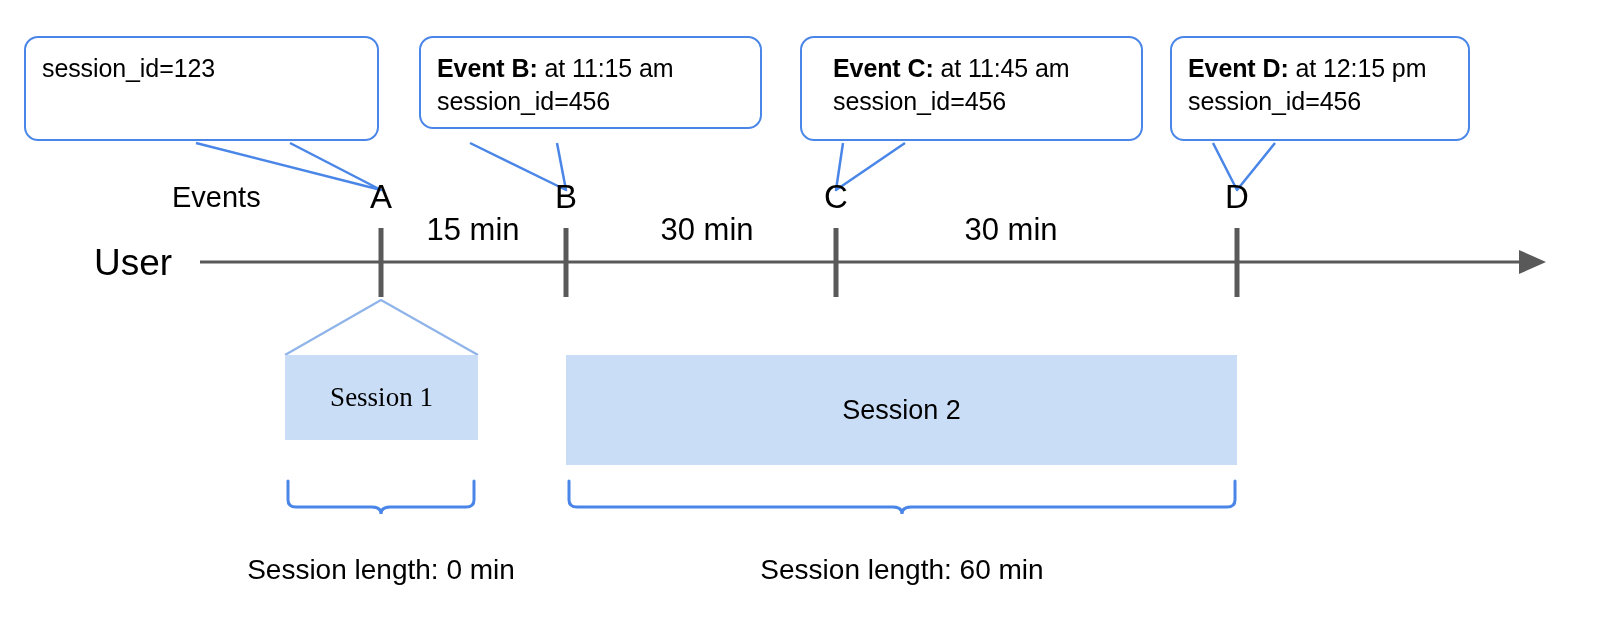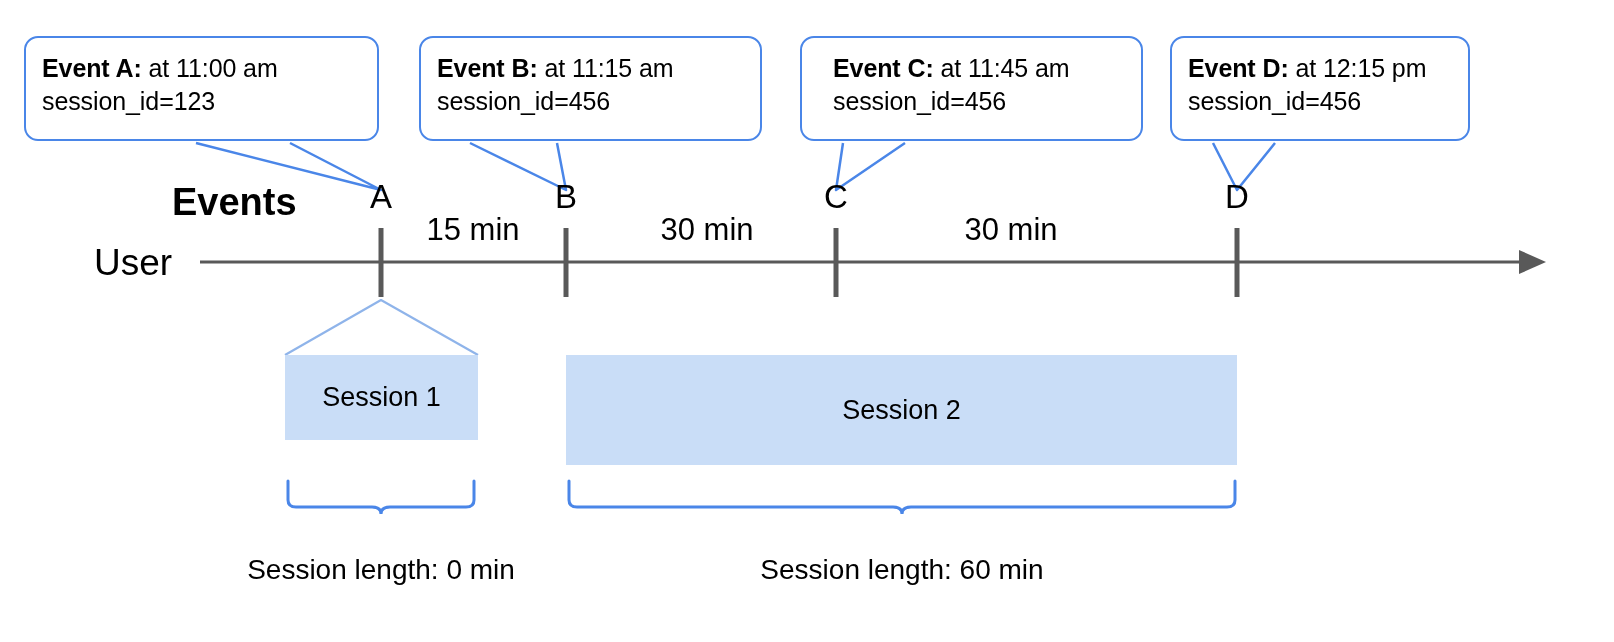--- a/index.html
+++ b/index.html
@@ -10,46 +10,43 @@
   svg.layer{position:absolute;left:0;top:0;width:1614px;height:642px;overflow:visible;}
 
   
   .callout{position:absolute;box-sizing:border-box;border:2.5px solid #4a86e8;
            border-radius:14px;background:#fff;padding:14px 16px 12px 16px;}
   .callout .line{font-size:25px;line-height:33px;white-space:nowrap;letter-spacing:-0.1px;}
   .callout .tag{font-weight:bold;}
 
   
   .lbl{position:absolute;white-space:nowrap;}
-  .lbl-events{font-size:38px;font-weight:bold;}
+  .lbl-events{font-size:29px;}
   .lbl-user{font-size:37px;}
   .evt-letter{position:absolute;font-size:33px;white-space:nowrap;transform:translateX(-50%);}
   .gap-lbl{position:absolute;font-size:31px;white-space:nowrap;transform:translateX(-50%);}
 
   
   .sbar{position:absolute;background:#c9ddf7;display:flex;align-items:center;
         justify-content:center;}
   .sbar span{font-size:27px;color:#000;}
 
   
   .cap{position:absolute;font-size:28px;white-space:nowrap;transform:translateX(-50%);}
 </style>
 </head>
 <body>
 
 <div id="stage">
 
   <div class="callout" style="left:24px;top:36px;width:355px;height:105px;">
-    <div class="line">
-      <span class="tag">Event A:</span><span> at 11:00 am</span>
-    </div>
     <div class="line">session_id=123</div>
   </div>
 
-  <div class="callout" style="left:419px;top:36px;width:343px;height:105px;">
+  <div class="callout" style="left:419px;top:36px;width:343px;height:93px;">
     <div class="line">
       <span class="tag">Event B:</span><span> at 11:15 am</span>
     </div>
     <div class="line">session_id=456</div>
   </div>
 
   <div class="callout" style="left:800px;top:36px;width:343px;height:105px;padding-left:31px;">
     <div class="line">
       <span class="tag">Event C:</span><span> at 11:45 am</span>
     </div>
@@ -96,21 +93,21 @@
 
   <div class="evt-letter" style="left:381px;top:178px;">A</div>
   <div class="evt-letter" style="left:566px;top:178px;">B</div>
   <div class="evt-letter" style="left:836px;top:178px;">C</div>
   <div class="evt-letter" style="left:1237px;top:178px;">D</div>
 
   <div class="gap-lbl" style="left:473px;top:212px;">15 min</div>
   <div class="gap-lbl" style="left:707px;top:212px;">30 min</div>
   <div class="gap-lbl" style="left:1011px;top:212px;">30 min</div>
 
-  <div class="sbar" style="left:285px;top:355px;width:193px;height:85px;">
+  <div class="sbar" style="left:285px;top:355px;width:193px;height:85px;font-family:Liberation Serif, serif;">
     <span>Session 1</span>
   </div>
   <div class="sbar" style="left:566px;top:355px;width:671px;height:110px;">
     <span>Session 2</span>
   </div>
 
   <div class="cap" style="left:381px;top:554px;">Session length: 0 min</div>
   <div class="cap" style="left:902px;top:554px;">Session length: 60 min</div>
 
 </div>

